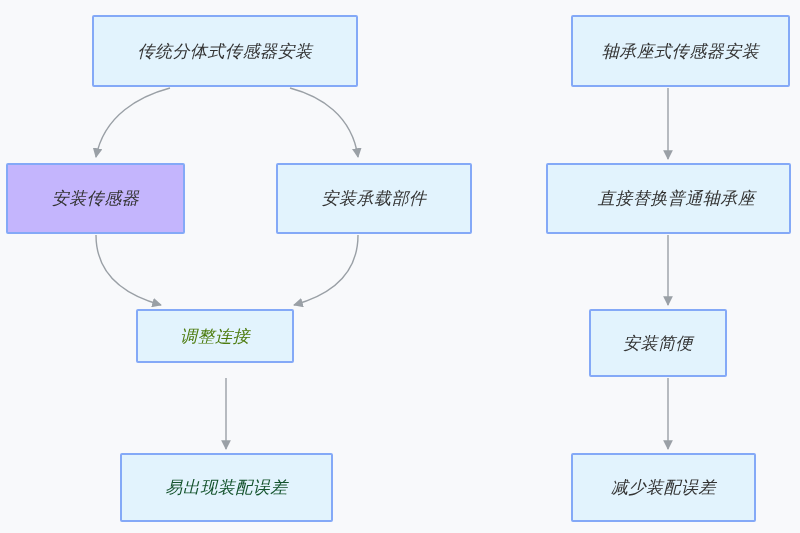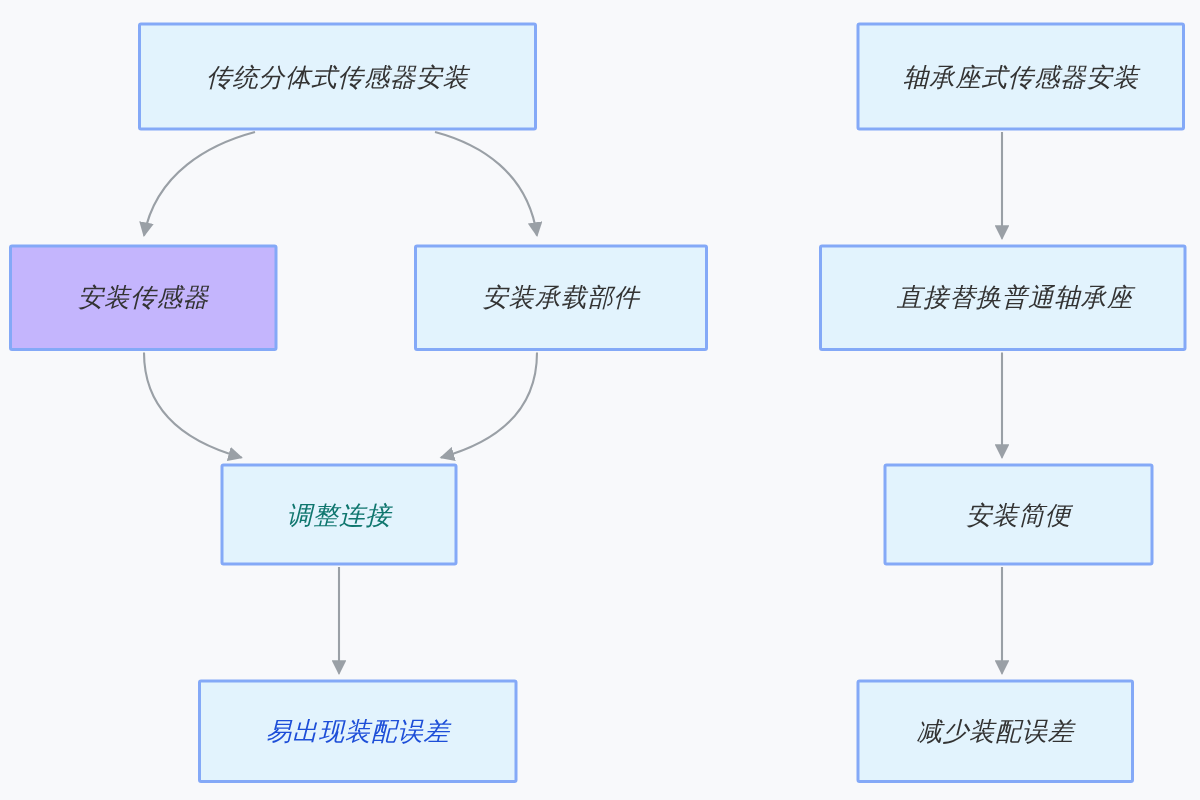--- a/index.html
+++ b/index.html
@@ -77,37 +77,37 @@
   </div>
 
   <div class="node" id="n2" style="left: 6px; top: 163px; width: 179px; height: 71px; background: #c4b5fd; border-color: rgb(132, 169, 247); color: rgb(51, 51, 51);">
     <span class="node-label">安装传感器</span>
   </div>
 
   <div class="node" id="n3" style="left: 260px; top: 163px; width: 196px; height: 71px; background: rgb(226, 243, 253); border-color: rgb(132, 169, 247); color: rgb(51, 51, 51); margin-left: 16px;">
     <span class="node-label">安装承载部件</span>
   </div>
 
-  <div class="node" id="n4" style="left: 147px; top: 309px; width: 158px; height: 68px; background: rgb(226, 243, 253); border-color: rgb(132, 169, 247); color: #0f766e;">
+  <div class="node" id="n4" style="left: 136px; top: 309px; width: 158px; height: 54px; background: rgb(226, 243, 253); border-color: rgb(132, 169, 247); color: #4d7c0f;">
     <span class="node-label">调整连接</span>
   </div>
 
-  <div class="node" id="n5" style="left: 132px; top: 453px; width: 213px; height: 69px; background: rgb(226, 243, 253); border-color: rgb(132, 169, 247); color: #1d4ed8;">
+  <div class="node" id="n5" style="left: 120px; top: 453px; width: 213px; height: 69px; background: rgb(226, 243, 253); border-color: rgb(132, 169, 247); color: #14532d;">
     <span class="node-label">易出现装配误差</span>
   </div>
 
   <div class="node" id="n6" style="left: 571px; top: 15px; width: 219px; height: 72px; background: rgb(226, 243, 253); border-color: rgb(132, 169, 247); color: rgb(51, 51, 51);">
     <span class="node-label">轴承座式传感器安装</span>
   </div>
 
   <div class="node" id="n7" style="left: 546px; top: 163px; width: 245px; height: 71px; background: rgb(226, 243, 253); border-color: rgb(132, 169, 247); color: rgb(51, 51, 51); padding-left: 16px;">
     <span class="node-label">直接替换普通轴承座</span>
   </div>
 
-  <div class="node" id="n8" style="left: 589px; top: 309px; width: 180px; height: 68px; background: rgb(226, 243, 253); border-color: rgb(132, 169, 247); color: rgb(51, 51, 51);">
+  <div class="node" id="n8" style="left: 589px; top: 309px; width: 138px; height: 68px; background: rgb(226, 243, 253); border-color: rgb(132, 169, 247); color: rgb(51, 51, 51);">
     <span class="node-label">安装简便</span>
   </div>
 
   <div class="node" id="n9" style="left: 571px; top: 453px; width: 185px; height: 69px; background: rgb(226, 243, 253); border-color: rgb(132, 169, 247); color: rgb(51, 51, 51);">
     <span class="node-label">减少装配误差</span>
   </div>
 
 </div>
 
 </body></html>

